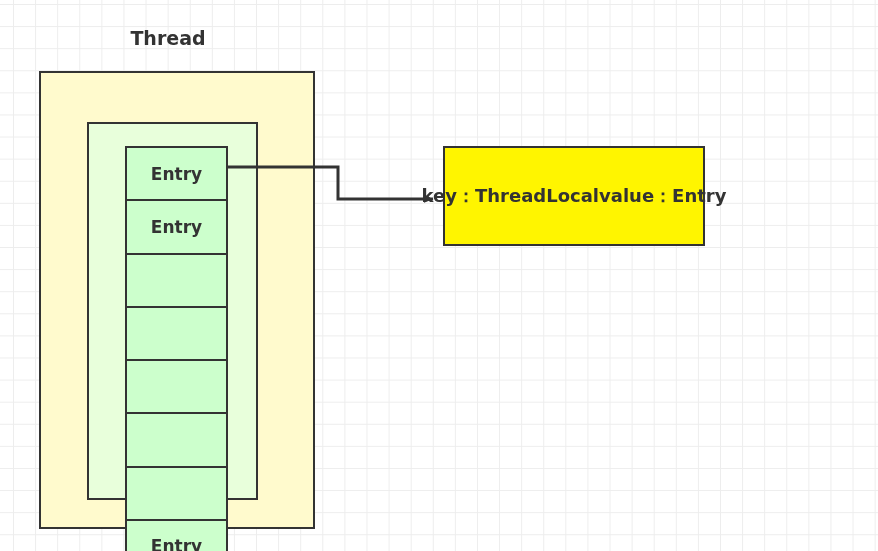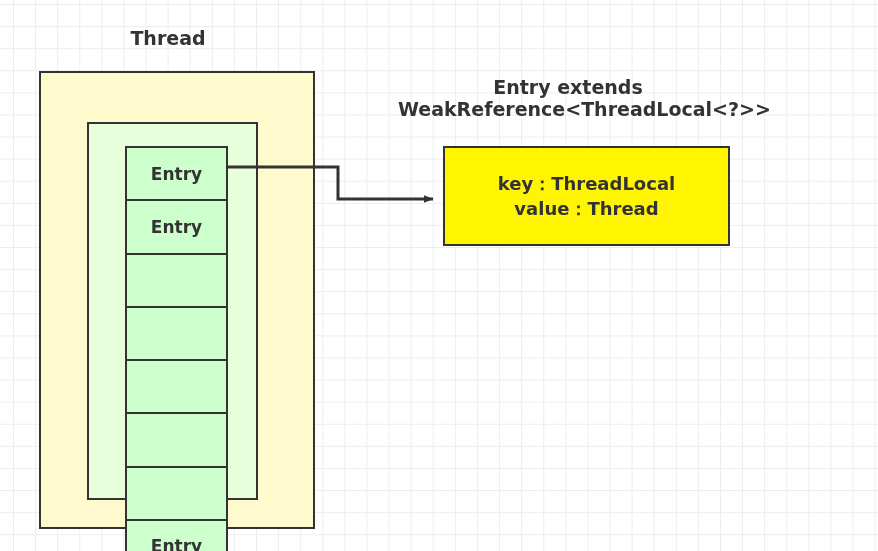--- a/index.html
+++ b/index.html
@@ -105,25 +105,25 @@
     left: 398px;
     top: 76px;
     width: 340px;
     font-size: 19px;
   }
 
   
   #entry-detail-box {
     left: 443px;
     top: 146px;
-    width: 287px;
+    width: 262px;
     height: 100px;
     background: #fff500;
     display: flex;
-    flex-direction: column;
+    flex-direction: row;
     align-items: center;
     justify-content: center;
   }
   .detail-line {
     font-size: 18px;
     color: #333333;
     white-space: pre;
     line-height: 1.4;
   }
 
@@ -153,25 +153,24 @@
     <div class="entry-cell">Entry</div>
     <div class="entry-cell">Entry</div>
     <div class="entry-cell"></div>
     <div class="entry-cell"></div>
     <div class="entry-cell"></div>
     <div class="entry-cell"></div>
     <div class="entry-cell"></div>
     <div class="entry-cell">Entry</div>
   </div>
 
-  <div class="lbl" id="entry-extends-label"><span>Entry extends</span><br><span>WeakReference&lt;ThreadLocal&lt;?&gt;&gt;</span></div>
 
   <div class="box" id="entry-detail-box">
     <div class="detail-line">key：ThreadLocal</div>
-    <div class="detail-line">value：Thread</div>
+    <div class="detail-line">value：Entry</div>
   </div>
 
   <svg id="connector" viewBox="0 0 878 551" width="878" height="551">
     <defs>
       <marker id="arrowhead" markerWidth="10" markerHeight="8" refX="9.5" refY="4" orient="auto" markerUnits="userSpaceOnUse">
         <path d="M0,0 L10,4 L0,8 z" fill="#333333"></path>
       </marker>
     </defs>
     <polyline points="228,167 338,167 338,199 433,199" fill="none" stroke="#333333" stroke-width="3" stroke-linejoin="miter" stroke-linecap="butt" marker-end="url(#arrowhead)"></polyline>
   </svg>

